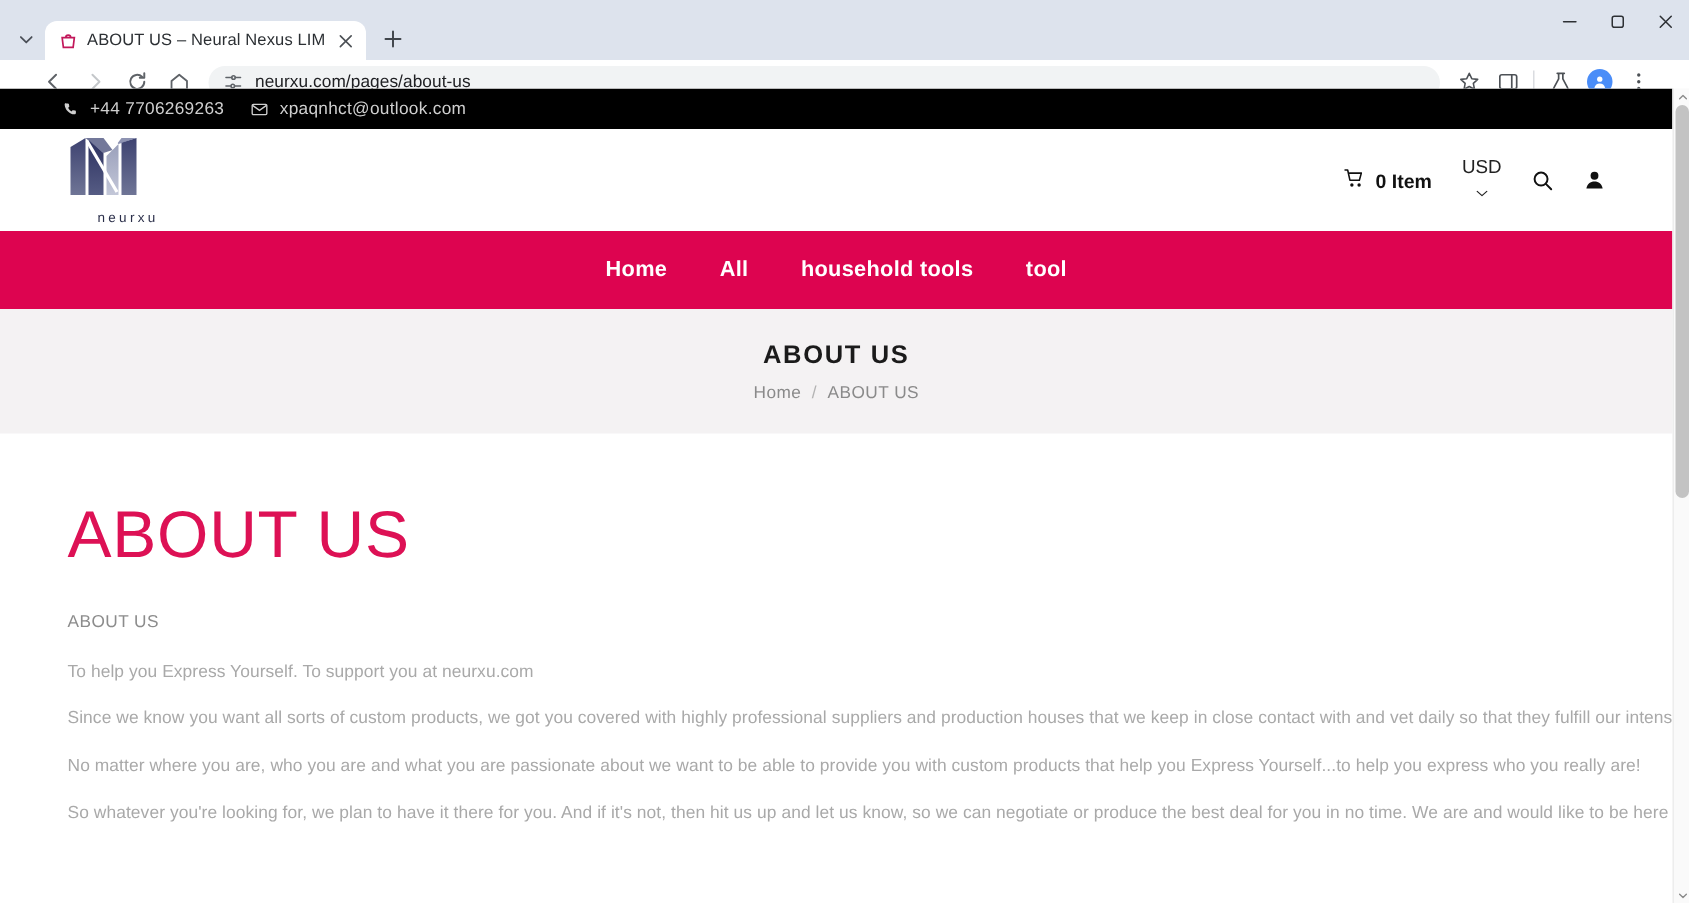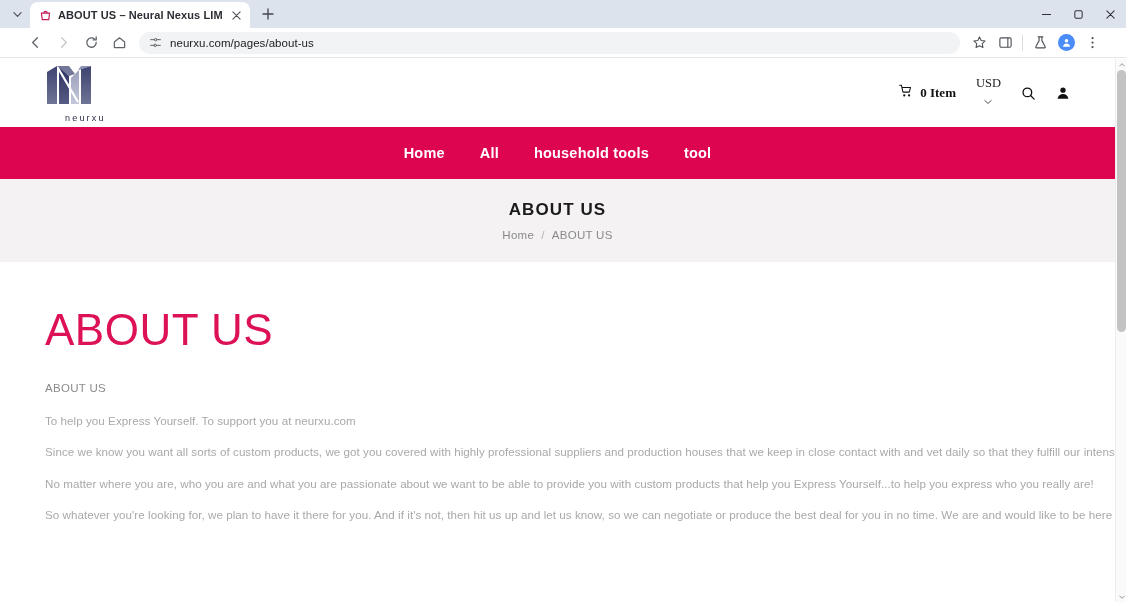--- a/index.html
+++ b/index.html
@@ -6,27 +6,26 @@
   html, body {
     width: 1126px; height: 602px;
     overflow: hidden;
     font-family: "Liberation Sans", sans-serif;
     background: #ffffff;
   }
   body { position: relative; }
 
   
   .browser-tabstrip {
-    height: 28px;
+    height: 40px;
     background: #dde3ed;
     display: flex;
     align-items: flex-end;
     padding-left: 4px;
     position: relative;
-    font-weight: bold;
   }
   .tabstrip-chevron {
     width: 26px; height: 28px;
     display: flex; align-items: center; justify-content: center;
     color: #4a4f57; font-size: 9px;
   }
   .tab {
     height: 26px;
     min-width: 160px;
     max-width: 250px;
@@ -184,21 +183,20 @@
     letter-spacing: 2.2px;
     color: #2b2f4a;
     font-family: Liberation Sans, sans-serif;
     padding-left: 20px;
   }
   .header-right {
     margin-left: auto;
     display: flex;
     align-items: center;
     gap: 20px;
-    font-family: Liberation Serif, serif;
   }
   .cart {
     display: flex;
     align-items: center;
     gap: 7px;
     font-size: 13px;
     font-weight: bold;
     color: #111111;
   }
   .currency {
@@ -426,20 +424,39 @@
         <circle cx="8" cy="3.2" r="1.2" fill="#4d5156"></circle>
         <circle cx="8" cy="8" r="1.2" fill="#4d5156"></circle>
         <circle cx="8" cy="12.8" r="1.2" fill="#4d5156"></circle>
       </svg>
   </div>
 </div>
 
 <div class="viewport">
   <div class="page">
 
+    <div class="topbar">
+      <div class="topbar-item">
+        <span>
+          <svg width="11" height="11" viewBox="0 0 16 16">
+              <path d="M3 2.5c-.8 0-1.5.7-1.4 1.5.3 4.8 4.6 9.1 9.4 9.4.8.1 1.5-.6 1.5-1.4v-1.3c0-.4-.3-.8-.7-.9l-2-.4c-.4-.1-.8.1-1 .4l-.5.8A8.4 8.4 0 0 1 4.9 7l.8-.5c.3-.2.5-.6.4-1l-.4-2c-.1-.4-.5-.7-.9-.7H3z" fill="#cfcfcf"></path>
+            </svg>
+        </span>
+        <span>+44 7706269263</span>
+      </div>
+      <div class="topbar-item">
+        <span>
+          <svg width="12" height="12" viewBox="0 0 16 16">
+              <rect x="1.5" y="3.5" width="13" height="9" rx="1" fill="none" stroke="#cfcfcf" stroke-width="1.2"></rect>
+              <path d="M1.8 4.3L8 8.8l6.2-4.5" fill="none" stroke="#cfcfcf" stroke-width="1.2"></path>
+            </svg>
+        </span>
+        <span>xpaqnhct@outlook.com</span>
+      </div>
+    </div>
 
     <div class="site-header">
       <div class="logo-wrap">
         <span class="logo-mark">
           <svg width="60" height="42" viewBox="0 0 60 42">
             <defs>
               <linearGradient id="g1" x1="0" y1="0" x2="0" y2="1">
                 <stop offset="0" stop-color="#3d4270"></stop>
                   <stop offset="1" stop-color="#6f7596"></stop>
               </linearGradient>

